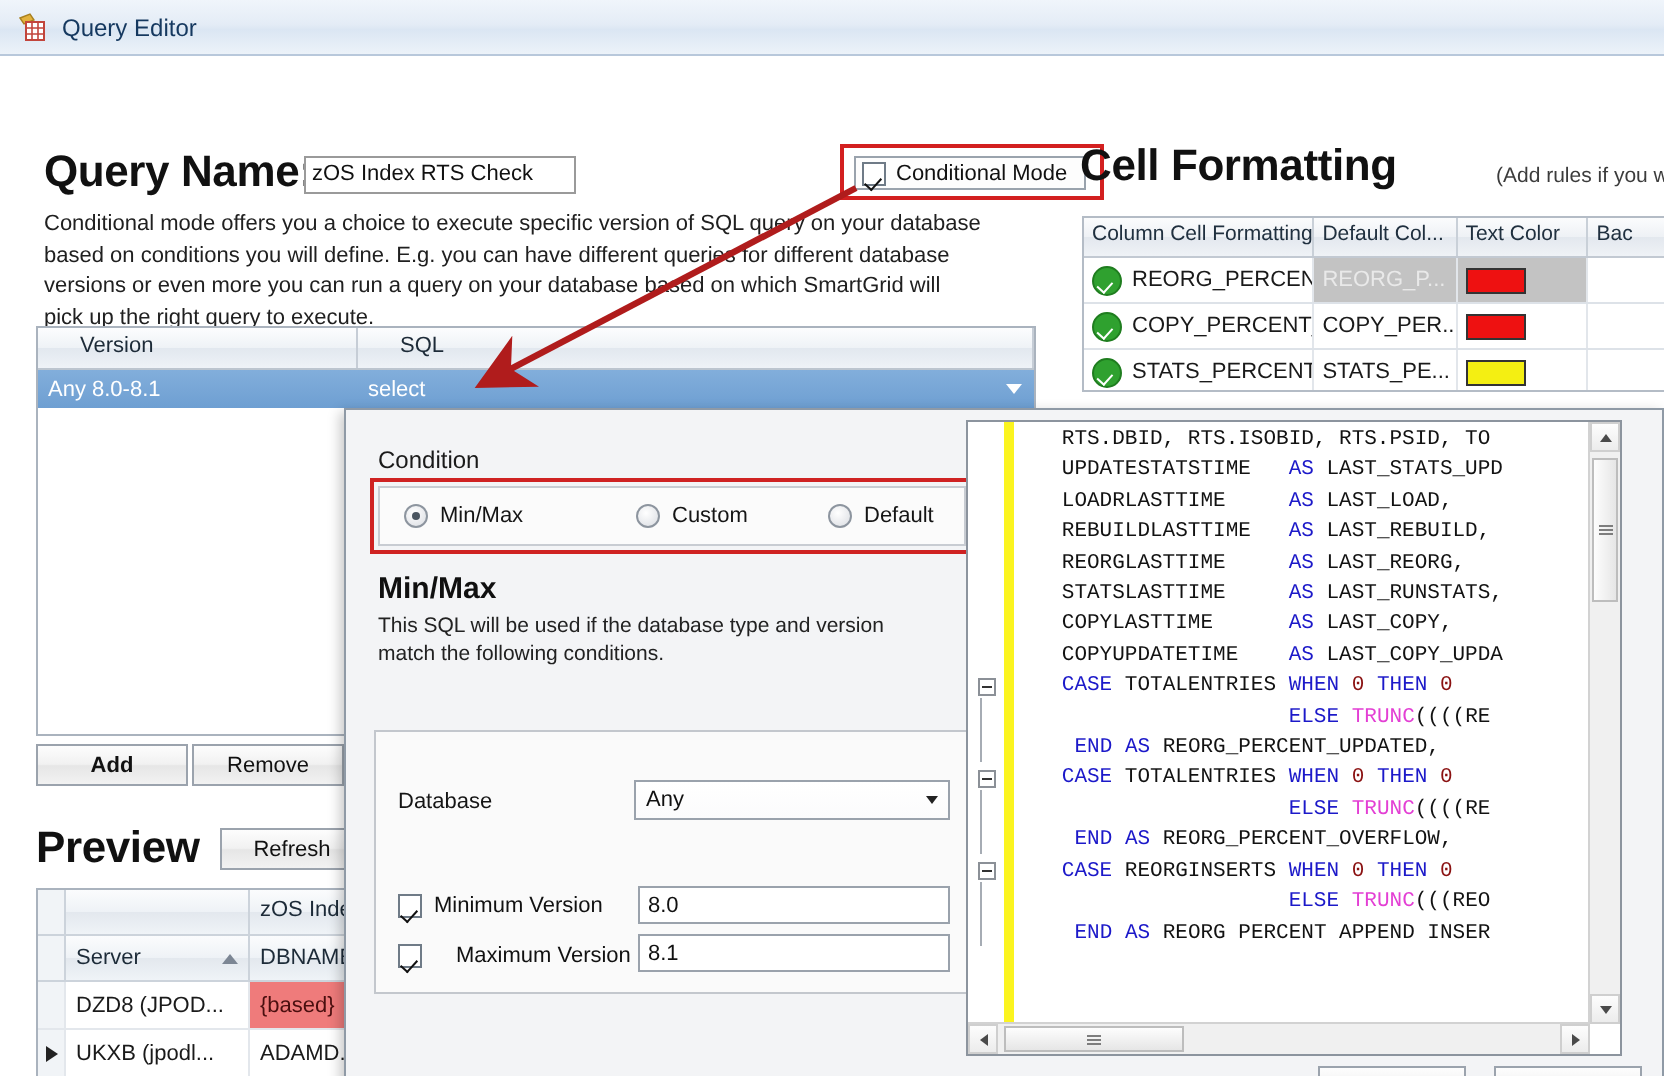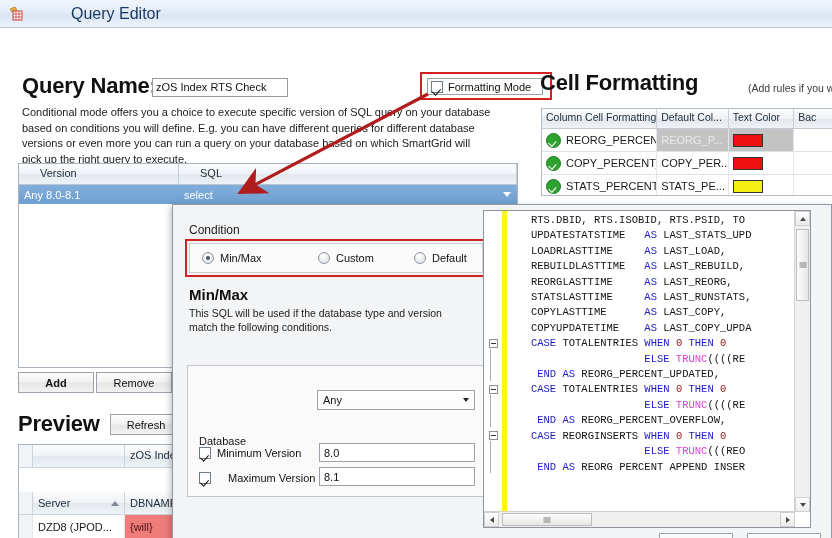--- a/index.html
+++ b/index.html
@@ -13,21 +13,21 @@
   .abs{position:absolute;}
 
   
   #titlebar{
     position:absolute;left:0;top:0;width:832px;height:28px;
     background:linear-gradient(to bottom,#f0f5fb 0%,#e4ecf6 45%,#dbe6f3 55%,#ecf2f9 100%);
     border-bottom:1px solid #b8c8db;
     display:flex;align-items:center;padding-left:8px;box-sizing:border-box;
   }
   #titlebar .tb-icon{width:16px;height:16px;position:relative;margin-right:7px;flex:0 0 auto;}
-  #titlebar .tb-label{font-size:16px;color:#15385f;margin-left:40px;}
+  #titlebar .tb-label{font-size:12px;color:#15385f;}
 
   
   #form-body{
     position:absolute;left:0;top:28px;width:832px;height:510px;
     background:#ffffff;
   }
 
   h1.section-title{
     margin:0;font-size:22px;font-weight:bold;color:#111111;
     letter-spacing:-0.2px;
@@ -119,21 +119,21 @@
   #btn-refresh{left:110px;top:386px;width:72px;height:21px;}
 
   #preview-grid{left:18px;top:416px;width:190px;height:122px;
      border:1px solid #aab3be;background:#fff;box-sizing:border-box;overflow:hidden;}
   .pv-band{display:flex;height:22px;
      background:linear-gradient(to bottom,#fbfcfd 0%,#eef2f6 50%,#e3e8ee 51%,#eff3f7 100%);
      border-bottom:1px solid #ccd3db;font-size:11px;color:#1d2b38;}
   .pv-band > div{border-right:1px solid #ccd3db;box-sizing:border-box;padding:4px 5px 0 5px;}
   .pv-hdr{display:flex;height:22px;
      background:linear-gradient(to bottom,#fbfcfd 0%,#eef2f6 50%,#e3e8ee 51%,#eff3f7 100%);
-     border-bottom:1px solid #ccd3db;font-size:11px;color:#1d2b38;margin-top:24px;}
+     border-bottom:1px solid #ccd3db;font-size:11px;color:#1d2b38;}
   .pv-hdr > div{border-right:1px solid #ccd3db;box-sizing:border-box;padding:0 5px;height:22px;
      display:flex;align-items:center;}
   .pv-row{display:flex;height:23px;border-bottom:1px solid #e3e7ec;font-size:11px;align-items:center;}
   .pv-row > div{border-right:1px solid #e3e7ec;box-sizing:border-box;padding:0 5px;height:23px;
      display:flex;align-items:center;overflow:hidden;white-space:nowrap;}
   .pv-ind{width:14px;background:#f1f4f7;justify-content:center;}
   .pv-c1{width:92px;}
   .pv-c2{width:82px;}
   .pv-null{background:#ef7b7b;color:#4a0f0f;}
   .rowarrow{width:0;height:0;border-top:4px solid transparent;border-bottom:4px solid transparent;
@@ -157,21 +157,21 @@
      position:relative;flex:0 0 auto;margin-right:6px;box-sizing:border-box;}
   .rb.on:after{content:"";position:absolute;left:3px;top:3px;width:4px;height:4px;
      border-radius:50%;background:#4a5560;}
 
   #minmax-head{left:16px;top:81px;font-size:15px;font-weight:bold;color:#101010;}
   #minmax-desc{left:16px;top:101px;width:276px;font-size:10.5px;line-height:14px;color:#222;}
 
   #minmax-panel{left:14px;top:160px;width:300px;height:132px;
      background:#fafafa;border:1px solid #c3c7cd;box-sizing:border-box;}
   .mm-label{font-size:11px;color:#151515;}
-  #db-label{left:26px;top:190px;margin-top:40px;}
+  #db-label{left:26px;top:190px;}
   #db-combo{left:144px;top:185px;width:158px;height:20px;
      background:linear-gradient(to bottom,#ffffff 0%,#fbfbfc 100%);
      border:1px solid #9aa2ac;box-sizing:border-box;display:flex;align-items:center;
      padding:0 5px;font-size:11px;color:#111;}
   #db-combo .dd-caret{border-top-color:#222;}
 
   .chk-row{display:flex;align-items:center;}
   #minver-chk{left:26px;top:242px;justify-content:center;}
   #maxver-chk{left:26px;top:267px;gap:11px;}
   .chk-row .cb-label{margin-left:6px;font-size:11px;color:#111;}
@@ -245,21 +245,21 @@
 <div id="form-body">
 
   <h1 class="abs section-title" id="query-name-label">Query Name:</h1>
   <div class="abs" id="query-name-input">zOS Index RTS Check</div>
 
   <div class="abs" id="intro-text">Conditional mode offers you a choice to execute specific version of SQL query on your database based on conditions you will define. E.g. you can have different queries for different database versions or even more you can run a query on your database based on which SmartGrid will pick up the right query to execute.</div>
 
   <div class="abs" id="cond-mode-wrap"></div>
   <div class="abs" id="cond-mode-box">
     <span class="cb checked"></span>
-    <span class="cb-label">Formatting Mode</span>
+    <span class="cb-label">Conditional Mode</span>
   </div>
 
   <h1 class="abs section-title" id="cellfmt-title">Cell Formatting</h1>
   <div class="abs sub-note" id="cellfmt-note">(Add rules if you want to fo</div>
 
   <div class="abs" id="cellfmt-grid">
     <div class="gridhdr">
       <div class="c1">Column Cell Formatting...</div>
       <div class="c2">Default Col...</div>
       <div class="c3">Text Color</div>
@@ -339,21 +339,21 @@
       <div class="pv-ind"></div>
       <div class="pv-c1">
         <span>Server</span>
         <span class="sort-asc"></span>
       </div>
       <div class="pv-c2">DBNAME</div>
     </div>
     <div class="pv-row">
       <div class="pv-ind"></div>
       <div class="pv-c1">DZD8 (JPOD...</div>
-      <div class="pv-c2 pv-null">{will}</div>
+      <div class="pv-c2 pv-null">{based}</div>
     </div>
     <div class="pv-row">
       <div class="pv-ind">
           <span class="rowarrow"></span>
         </div>
       <div class="pv-c1">UKXB (jpodl...</div>
       <div class="pv-c2">ADAMD...</div>
     </div>
 
   </div>

